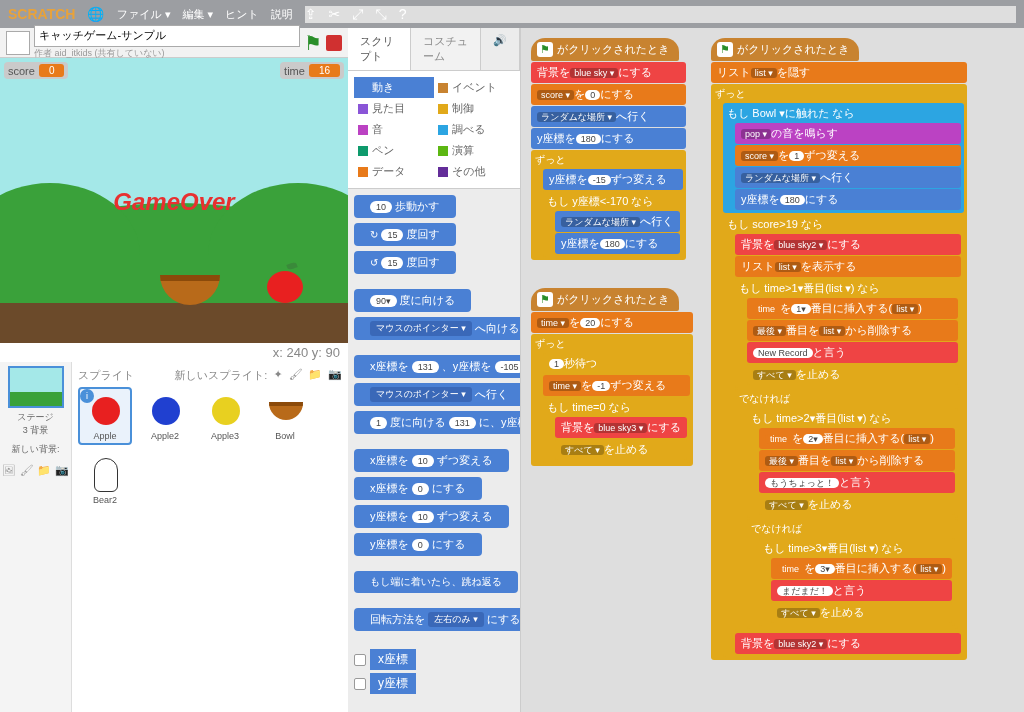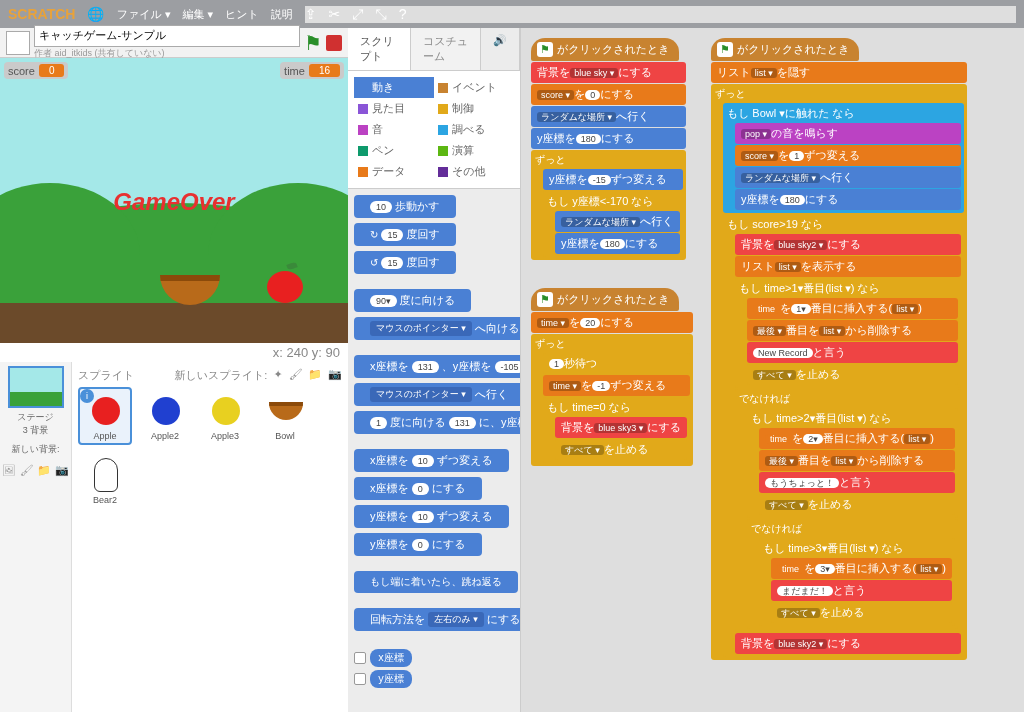--- a/index.html
+++ b/index.html
@@ -75,21 +75,21 @@
 .category .sq { width: 10px; height: 10px; }
 .category.active { background: #4a80d4; color: #fff; }
 
 .palette { padding: 6px; overflow-y: auto; height: calc(100% - 150px); }
 .block { background: #4a80d4; color: #fff; padding: 4px 16px; border-radius: 4px; margin-bottom: 5px; display: inline-flex; align-items: center; gap: 3px; font-size: 10px; white-space:nowrap;}
 .block.full { display:flex; width: fit-content;}
 .block .pill { background: #fff; color: #444; padding: 1px 6px; border-radius: 8px; font-size:9px; }
 .block .dd { background: #3a68b8; padding: 1px 6px; border-radius: 3px; font-size:9px;}
 .checkbox-row { display:flex; align-items:center; gap:4px; margin:3px 0; }
 .checkbox-row .cb { width:12px; height:12px; border:1px solid #999; background:#fff; border-radius:2px;}
-.checkbox-row .rep { background:#4a80d4; color:#fff; padding:2px 8px; border-radius:8px; font-size:10px;font-family:Liberation Mono, monospace; }
+.checkbox-row .rep { background:#4a80d4; color:#fff; padding:2px 8px; border-radius:0; font-size:12px; }
 .script { position: absolute; }
 .hat { background: #c88330; color: #fff; padding: 4px 10px 4px 6px; border-radius: 14px 14px 2px 2px; display: inline-flex; align-items: center; gap: 4px; font-size:10px; white-space:nowrap;}
 .hat .flag-icn { color:#2a8e2a; background:#fff; padding:1px 3px; border-radius:3px;}
 .sblock { padding: 3px 6px; margin-top: 1px; color: #fff; font-size: 10px; display: block; white-space:nowrap; border-radius:3px;}
 .sblock.looks { background: #ef4444; }
 .sblock.data { background: #e87a1a; }
 .sblock.motion { background: #4a80d4; }
 .sblock.control { background: #e1a91a; }
 .sblock.sound { background: #bb42c3; }
 .sblock .pill { background:#fff; color:#444; padding:0 5px; border-radius:8px; font-size:9px;}

